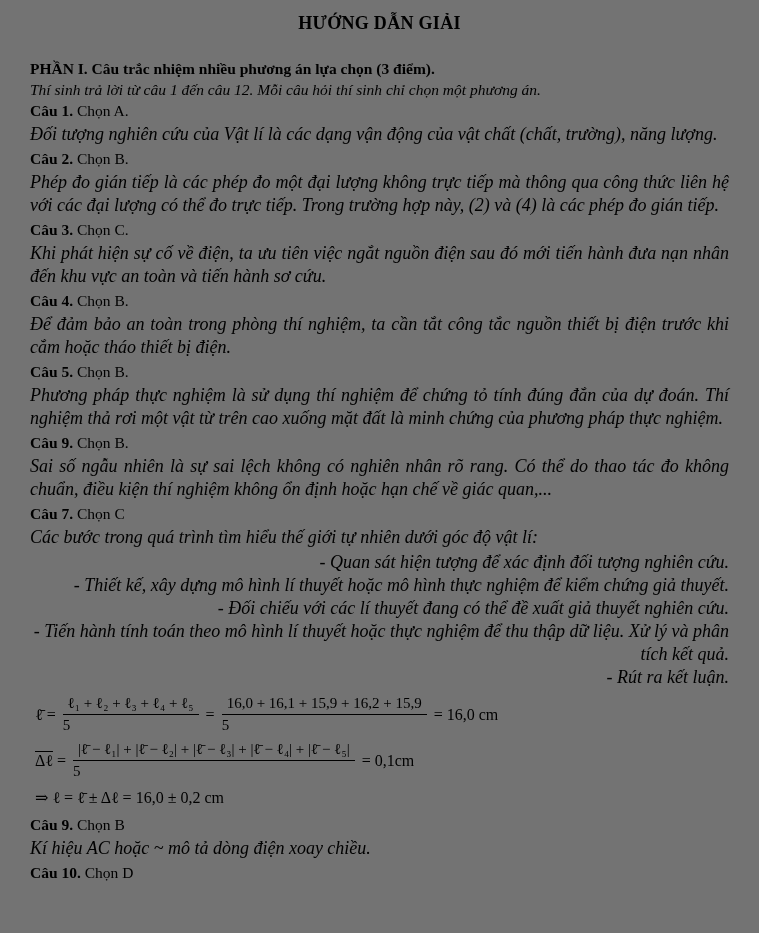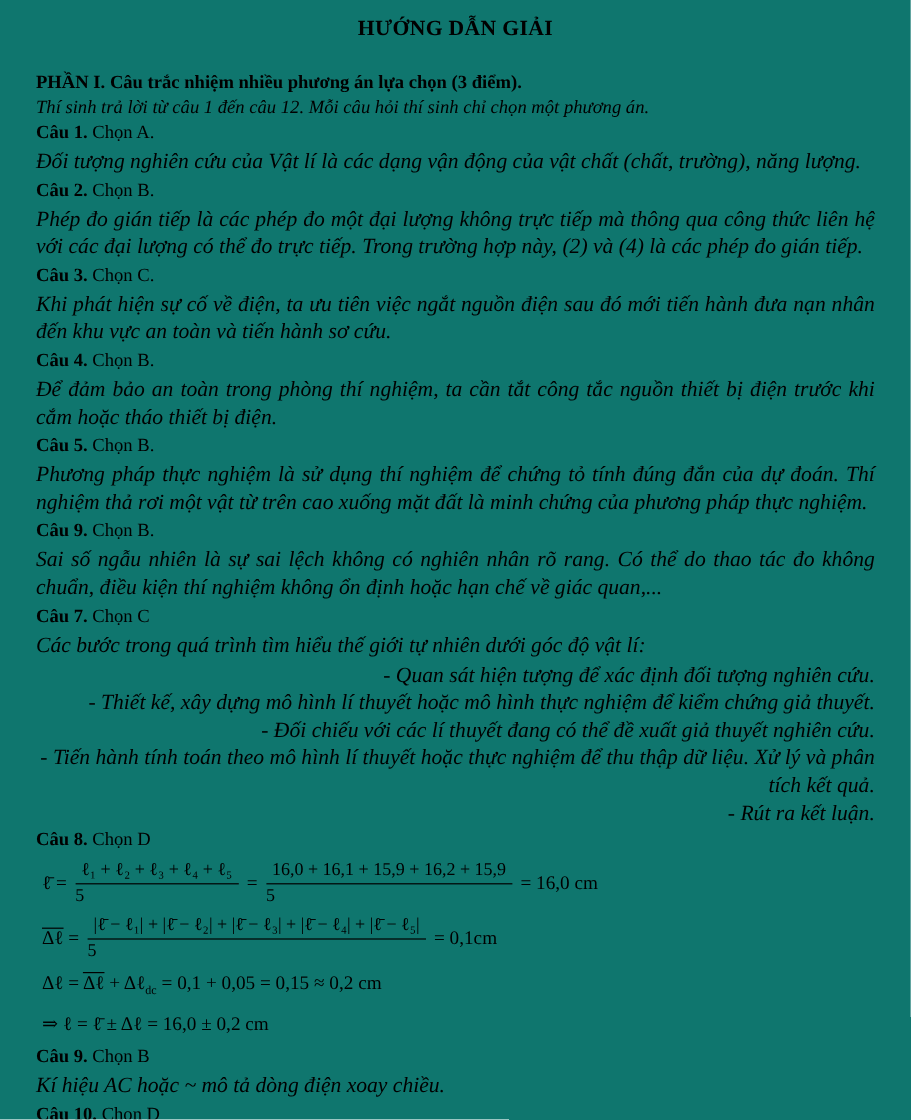--- a/index.html
+++ b/index.html
@@ -1,21 +1,21 @@
 <!DOCTYPE html>
 <html><head>
 <meta charset="utf-8">
 <style>
   html, body { margin: 0; padding: 0; background: #ffffff; }
   .page {
     width: 759px;
     height: 933px;
     box-sizing: border-box;
     padding: 13px 30px 8px 30px;
-    background: #0f766e;
+    background: #737373;
     color: #000000;
     font-family: "Liberation Serif", "DejaVu Serif", serif;
     overflow: hidden;
   }
   .title {
     font-size: 18px;
     font-weight: bold;
     text-align: center;
     margin: 0 0 24px 0;
     letter-spacing: 0.3px;
@@ -102,21 +102,20 @@
   <p class="expl">Sai số ngẫu nhiên là sự sai lệch không có nghiên nhân rõ rang. Có thể do thao tác đo không chuẩn, điều kiện thí nghiệm không ổn định hoặc hạn chế về giác quan,...</p>
 
   <p class="ans"><span class="lbl">Câu 7.</span> <span>Chọn C</span></p>
   <p class="expl">Các bước trong quá trình tìm hiểu thế giới tự nhiên dưới góc độ vật lí:</p>
   <p class="expl bullet">- Quan sát hiện tượng để xác định đối tượng nghiên cứu.</p>
   <p class="expl bullet">- Thiết kế, xây dựng mô hình lí thuyết hoặc mô hình thực nghiệm để kiểm chứng giả thuyết.</p>
   <p class="expl bullet">- Đối chiếu với các lí thuyết đang có thể đề xuất giả thuyết nghiên cứu.</p>
   <p class="expl bullet">- Tiến hành tính toán theo mô hình lí thuyết hoặc thực nghiệm để thu thập dữ liệu. Xử lý và phân tích kết quả.</p>
   <p class="expl bullet">- Rút ra kết luận.</p>
 
-  <p class="ans"><span class="lbl">Câu 8.</span> <span>Chọn D</span></p>
 
   <div class="formula">
     <span class="fpart">ℓ̄ = </span>
     <span class="frac">
         <span class="num">ℓ₁ + ℓ₂ + ℓ₃ + ℓ₄ + ℓ₅</span>
         <span class="den">5</span>
       </span>
     <span class="fpart"> = </span>
     <span class="frac">
         <span class="num">16,0 + 16,1 + 15,9 + 16,2 + 15,9</span>
@@ -128,21 +127,20 @@
   <div class="formula">
     <span class="fpart ol">Δℓ</span>
     <span class="fpart"> = </span>
     <span class="frac">
         <span class="num">|ℓ̄ − ℓ₁| + |ℓ̄ − ℓ₂| + |ℓ̄ − ℓ₃| + |ℓ̄ − ℓ₄| + |ℓ̄ − ℓ₅|</span>
         <span class="den">5</span>
       </span>
     <span class="fpart"> = 0,1cm</span>
   </div>
 
-  <p class="formula-line"><span>Δℓ = </span><span class="ol">Δℓ</span><span> + Δℓ</span><span class="fsub">dc</span><span> = 0,1 + 0,05 = 0,15 ≈ 0,2 cm</span></p>
 
   <p class="formula-line"><span>⇒ ℓ = ℓ̄ ± Δℓ = 16,0 ± 0,2 cm</span></p>
 
   <p class="ans"><span class="lbl">Câu 9.</span> <span>Chọn B</span></p>
   <p class="expl">Kí hiệu AC hoặc ~ mô tả dòng điện xoay chiều.</p>
 
   <p class="ans"><span class="lbl">Câu 10.</span> <span>Chọn D</span></p>
 
 </div>
 

